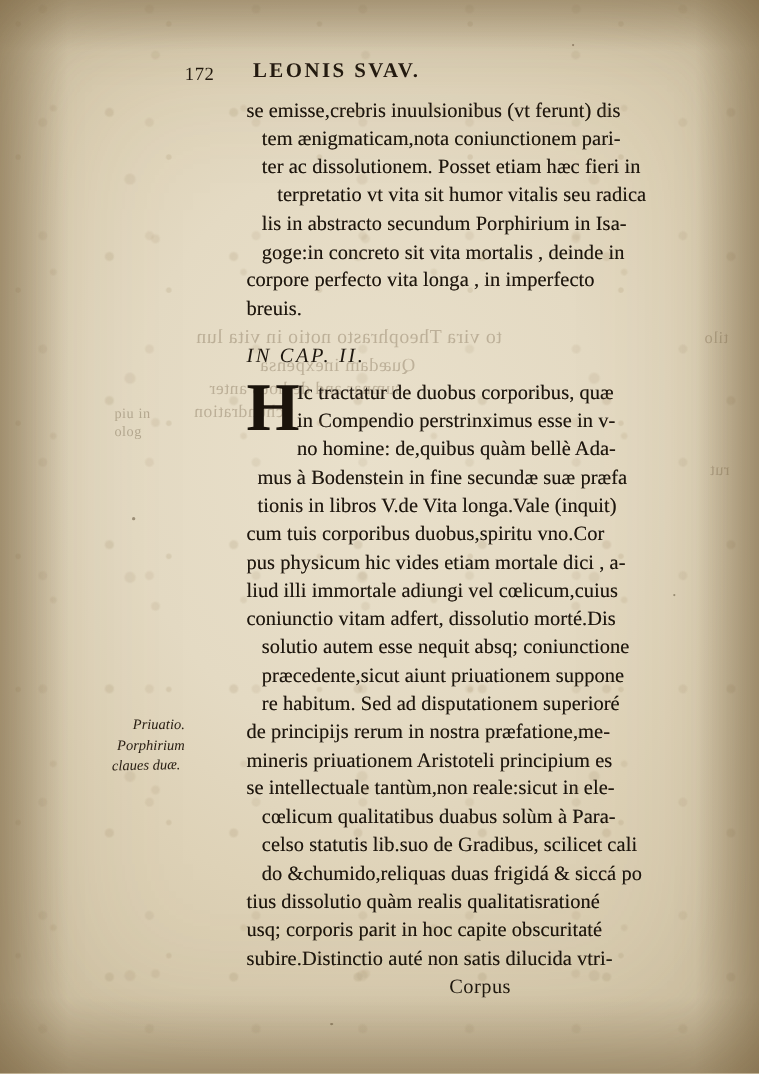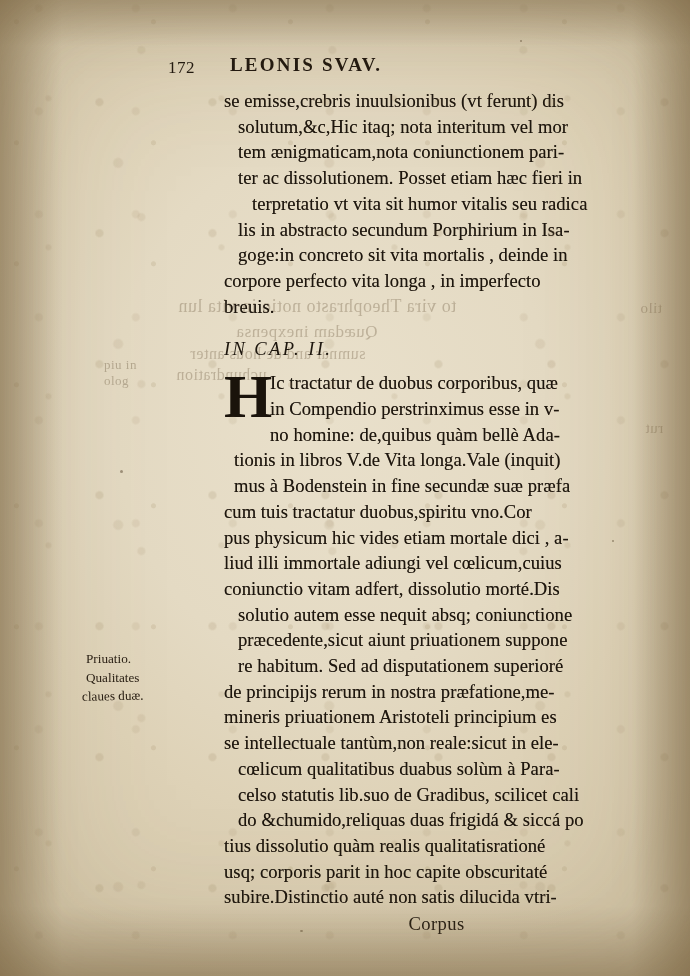--- a/index.html
+++ b/index.html
@@ -158,21 +158,22 @@
   .line.dc1 { padding-left: 46px; }
   .line.dc2 { padding-left: 46px; }
   .line.dc3 { padding-left: 10px; }
 
   
   #marginal-note {
     position: absolute;
     left: 86px;
     top: 650px;
     width: 82px;
-    text-align: left;
+    text-align: right;
+    font-style: italic;
     font-size: 13.2px;
     line-height: 18.5px;
     color: #2a2015;
   }
   #marginal-note .mnline:nth-child(3) { transform: translateX(-4px) rotate(-1.2deg); }
 
   
   #catchword {
     position: absolute;
     left: 0;
@@ -194,57 +195,56 @@
 </style>
 </head>
 <body>
 
 <div id="page">
 
   <div class="bleed" style="left:178px; top:296px; font-size:18px;">to vira Theophrasto notio in vita lun</div>
   <div class="bleed" style="left:236px; top:322px; font-size:17px;">Quædam inexpensa</div>
   <div class="bleed" style="left:190px; top:345px; font-size:16px;">sumnar and de hous anter</div>
   <div class="bleed" style="left:176px; top:366px; font-size:16px;">uchundration</div>
-  <div class="bleed" style="left:104px; top:357px; font-size:13px; transform:none; color:rgba(92,74,48,.34);">piu in<br>olog</div>
+  <div class="bleed" style="left:104px; top:368px; font-size:13px; transform:none; color:rgba(92,74,48,.34);">piu in<br>olog</div>
   <div class="bleed" style="left:640px; top:300px; font-size:15px;">tilo</div>
   <div class="bleed" style="left:645px; top:420px; font-size:15px;">rut</div>
 
   <div id="header">
     <div id="folio">172</div>
     <div id="running-title">LEONIS SVAV.</div>
   </div>
 
   <div id="marginal-note">
     <div class="mnline">Priuatio.</div>
-    <div class="mnline">Qualitates</div>
+    <div class="mnline">Porphirium</div>
     <div class="mnline">claues duæ.</div>
   </div>
 
   <div id="textblock">
 
     <div class="line">se emisse,crebris inuulsionibus (vt ferunt) dis</div>
-    <div class="line indent-1">solutum,&amp;c,Hic itaq; nota interitum vel mor</div>
     <div class="line indent-1">tem ænigmaticam,nota coniunctionem pari-</div>
     <div class="line indent-1">ter ac dissolutionem. Posset etiam hæc fieri in</div>
     <div class="line indent-2">terpretatio vt vita sit humor vitalis seu radica</div>
     <div class="line indent-1">lis in abstracto secundum Porphirium in Isa-</div>
     <div class="line indent-1">goge:in concreto sit vita mortalis , deinde in</div>
     <div class="line">corpore perfecto vita longa , in imperfecto</div>
     <div class="line">breuis.</div>
 
     <div id="chapter-head">IN CAP. II.</div>
 
     <div id="dropcap-block">
       <div id="dropcap">H</div>
       <div class="line dc1">Ic tractatur de duobus corporibus, quæ</div>
       <div class="line dc2">in Compendio perstrinximus esse in v-</div>
       <div class="line dc2">no homine: de,quibus quàm bellè Ada-</div>
+      <div class="line dc3">mus à Bodenstein in fine secundæ suæ præfa</div>
       <div class="line dc3">tionis in libros V.de Vita longa.Vale (inquit)</div>
-      <div class="line dc3">mus à Bodenstein in fine secundæ suæ præfa</div>
-      <div class="line">cum tuis tractatur duobus,spiritu vno.Cor</div>
+      <div class="line">cum tuis corporibus duobus,spiritu vno.Cor</div>
       <div class="line">pus physicum hic vides etiam mortale dici , a-</div>
       <div class="line">liud illi immortale adiungi vel cœlicum,cuius</div>
       <div class="line">coniunctio vitam adfert, dissolutio morté.Dis</div>
       <div class="line indent-1">solutio autem esse nequit absq; coniunctione</div>
       <div class="line indent-1">præcedente,sicut aiunt priuationem suppone</div>
       <div class="line indent-1">re habitum.  Sed ad disputationem superioré</div>
       <div class="line">de principijs rerum in nostra præfatione,me-</div>
       <div class="line">mineris priuationem Aristoteli principium es</div>
       <div class="line">se intellectuale tantùm,non reale:sicut in ele-</div>
       <div class="line indent-1">cœlicum qualitatibus duabus solùm à Para-</div>

